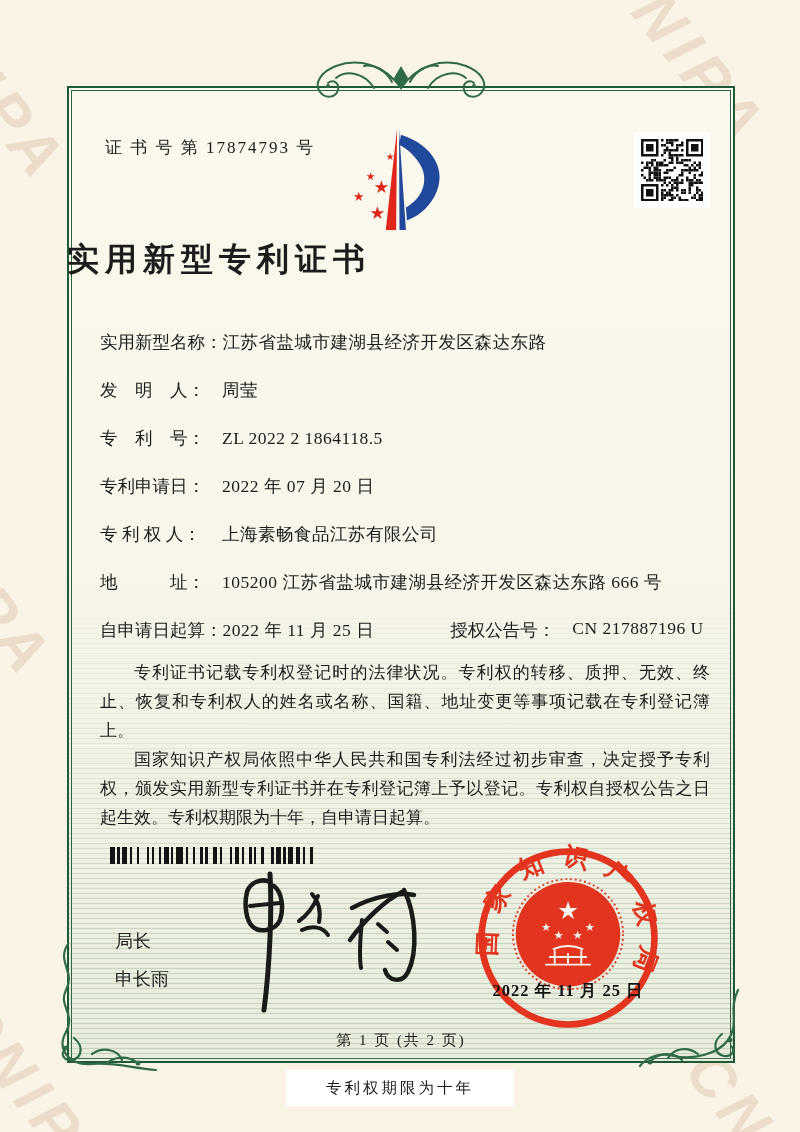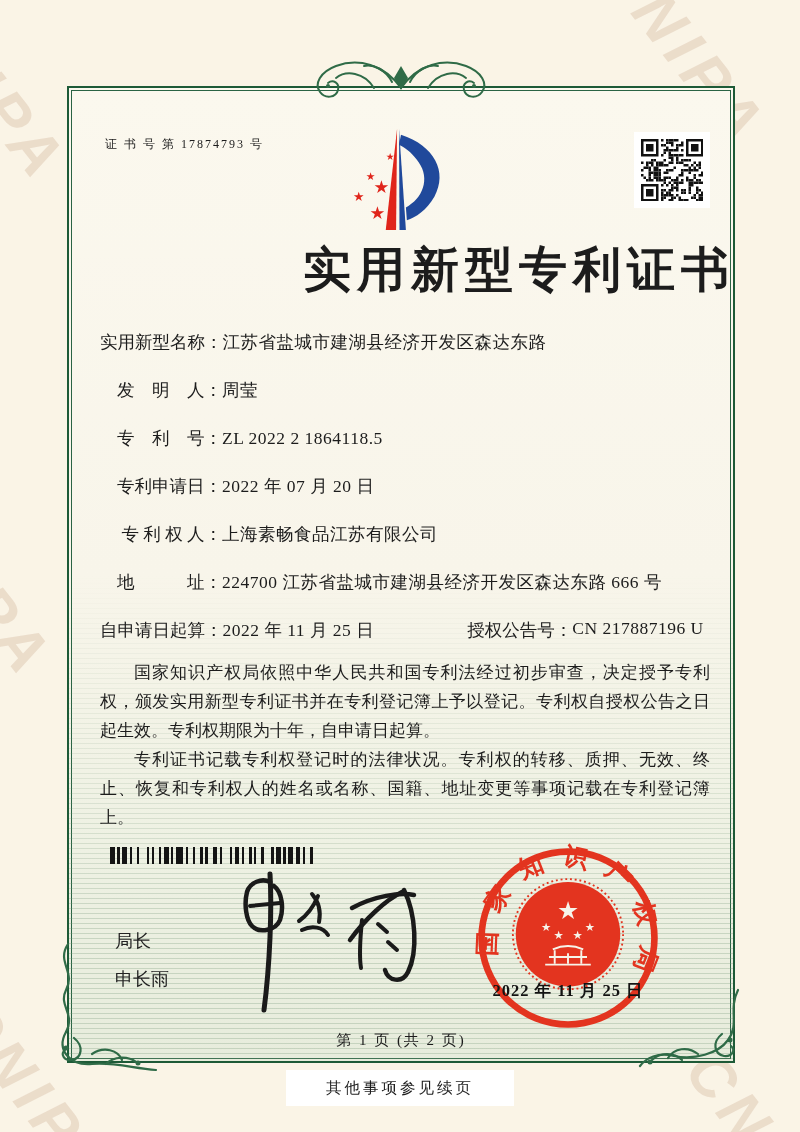--- a/index.html
+++ b/index.html
@@ -28,34 +28,34 @@
     position:absolute; inset:2px; border:1px solid #2a6344; pointer-events:none;
   }
   .waves{
     position:absolute; inset:0; pointer-events:none;
     background:repeating-linear-gradient(180deg,
       rgba(118,152,122,0.30) 0 1px, rgba(118,152,122,0) 1px 5px);
     -webkit-mask-image:linear-gradient(180deg,transparent 0 50%,rgba(0,0,0,.5) 70%,#000 86%);
     mask-image:linear-gradient(180deg,transparent 0 50%,rgba(0,0,0,.5) 70%,#000 86%);
   }
   .cert-number{
-    position:absolute; left:105px; top:136px; font-size:12px; letter-spacing:2px;text-align:center;
+    position:absolute; left:105px; top:136px; font-size:17px; letter-spacing:2px;text-align:center;
   }
   .qr-box{
     position:absolute; left:634px; top:132px; width:76px; height:76px;
     background:#fff; display:flex; align-items:center; justify-content:center;
   }
   .logo{position:absolute; left:336px; top:126px;}
   .title{
-    position:absolute; left:67px; top:238px; width:668px; text-align:right;
-    font-size:48px; font-weight:bold; letter-spacing:6px;
+    position:absolute; left:67px; top:238px; width:668px; text-align:left;
+    font-size:32px; font-weight:bold; letter-spacing:6px;
   }
   .fields{position:absolute; left:100px; top:330px; width:610px;}
   .frow{display:flex; align-items:baseline; font-size:17.5px; height:48px;}
-  .frow .lab{flex:0 0 122px; white-space:pre;text-align:right;}
+  .frow .lab{flex:0 0 122px; white-space:pre;}
   .frow .val{letter-spacing:0.5px;}
   .frow.double{justify-content:flex-start;}
   .frow.double .pair2{margin-left:76px; display:flex;}
   .paras{
     position:absolute; left:100px; top:658px; width:610px;
     font-size:17px; line-height:29px; text-align:justify;
   }
   .paras p{margin:0; text-indent:2em;}
   .barcode{
     position:absolute; left:110px; top:847px; width:208px; height:17px;
@@ -396,35 +396,35 @@
     <div class="frow">
       <span class="lab">专利申请日：</span>
       <span class="val">2022 年 07 月 20 日</span>
     </div>
     <div class="frow">
       <span class="lab">专 利 权 人：</span>
       <span class="val">上海素畅食品江苏有限公司</span>
     </div>
     <div class="frow">
       <span class="lab">地　　　址：</span>
-      <span class="val">224700 江苏省盐城市建湖县经济开发区森达东路 666 号</span>
+      <span class="val">105200 江苏省盐城市建湖县经济开发区森达东路 666 号</span>
     </div>
     <div class="frow double">
       <span class="lab">自申请日起算：</span>
       <span class="val">2022 年 11 月 25 日</span>
       <span class="pair2">
         <span class="lab">授权公告号：</span>
         <span class="val">CN 217887196 U</span>
       </span>
     </div>
   </div>
 
   <div class="paras">
+    <p>专利证书记载专利权登记时的法律状况。专利权的转移、质押、无效、终止、恢复和专利权人的姓名或名称、国籍、地址变更等事项记载在专利登记簿上。</p>
     <p>国家知识产权局依照中华人民共和国专利法经过初步审查，决定授予专利权，颁发实用新型专利证书并在专利登记簿上予以登记。专利权自授权公告之日起生效。专利权期限为十年，自申请日起算。</p>
-    <p>专利证书记载专利权登记时的法律状况。专利权的转移、质押、无效、终止、恢复和专利权人的姓名或名称、国籍、地址变更等事项记载在专利登记簿上。</p>
   </div>
 
   <div class="barcode" id="barcode">
       <span style="width: 4.89412px;"></span>
       <span style="width: 2.44706px; background: transparent;"></span>
       <span style="width: 2.44706px;"></span>
       <span style="width: 2.44706px; background: transparent;"></span>
       <span style="width: 4.89412px;"></span>
       <span style="width: 2.44706px; background: transparent;"></span>
       <span style="width: 2.44706px;"></span>
@@ -523,15 +523,15 @@
     <g stroke="#f7f4ea" stroke-width="2" fill="none">
       <path d="M84,112 q16,-7 32,0"></path>
       <path d="M80,120 h40"></path>
       <path d="M76,128 h48"></path>
       <path d="M86,113 v14 M114,113 v14 M100,116 v11"></path>
     </g>
   </svg>
   <div class="seal-date">2022 年 11 月 25 日</div>
 
   <div class="page-num">第 1 页 (共 2 页)</div>
-  <div class="cont-box">其他事项参见续页</div>
+  <div class="cont-box">专利权期限为十年</div>
 
 </div>
 
 </body></html>

